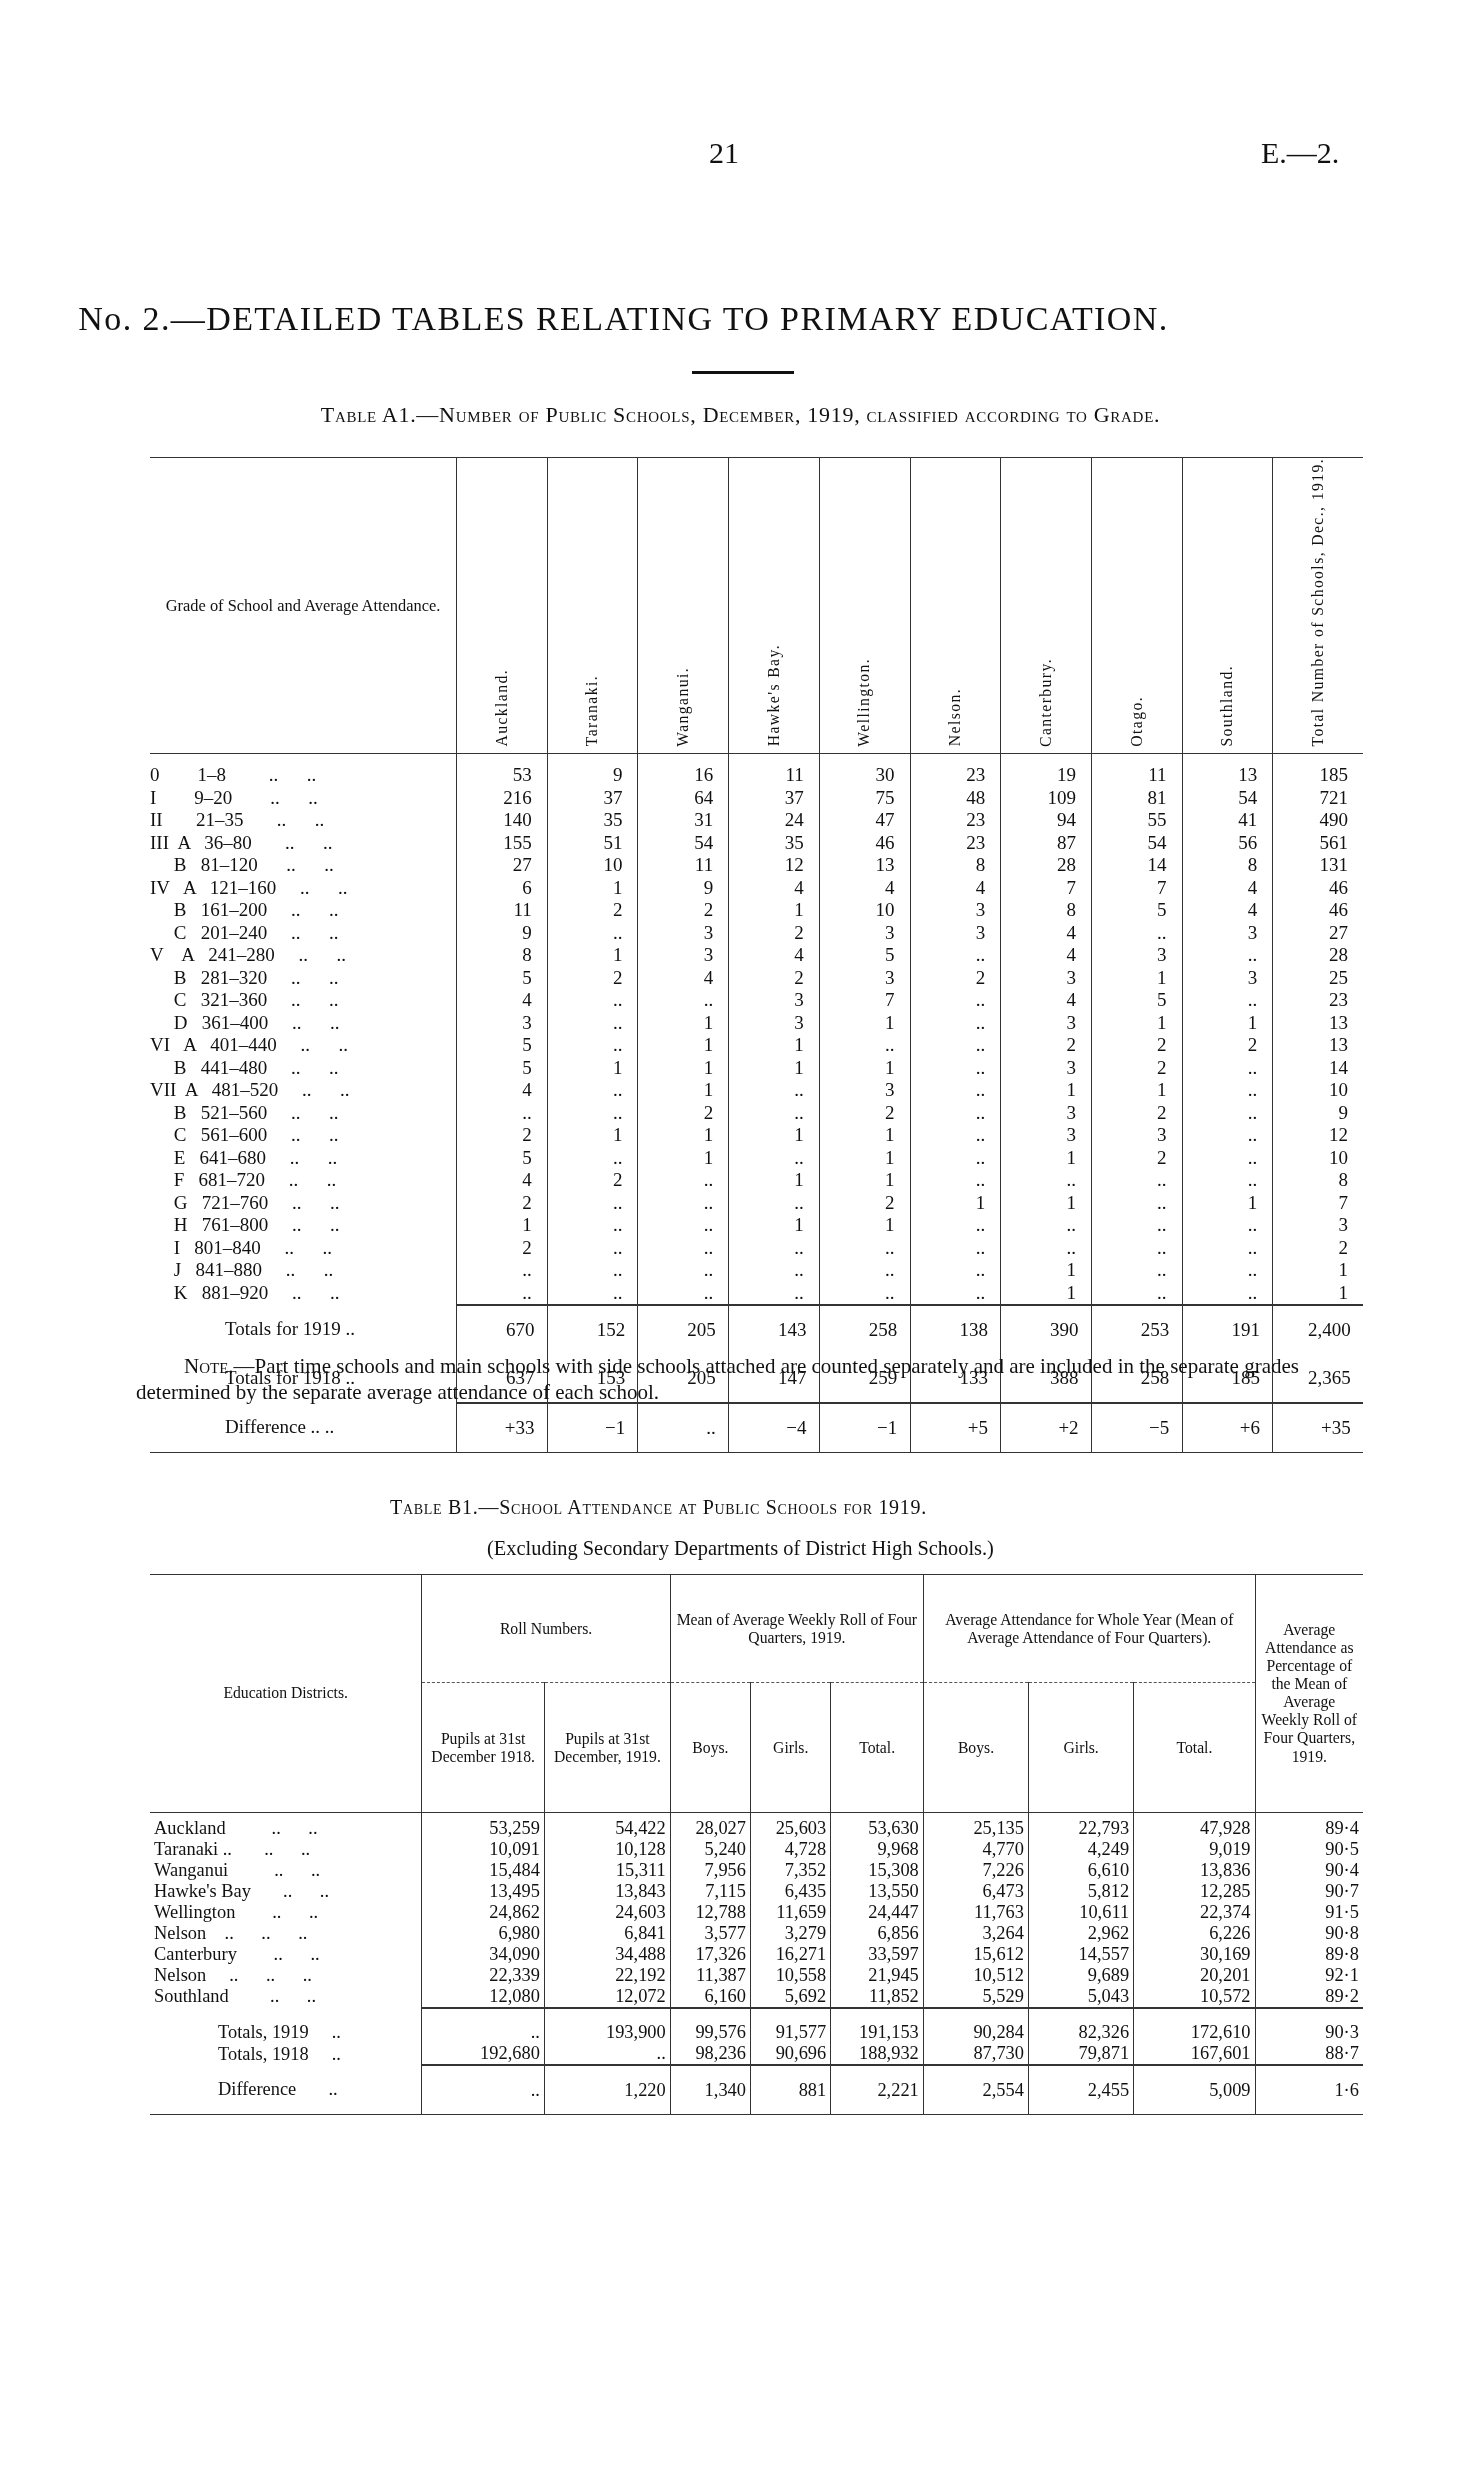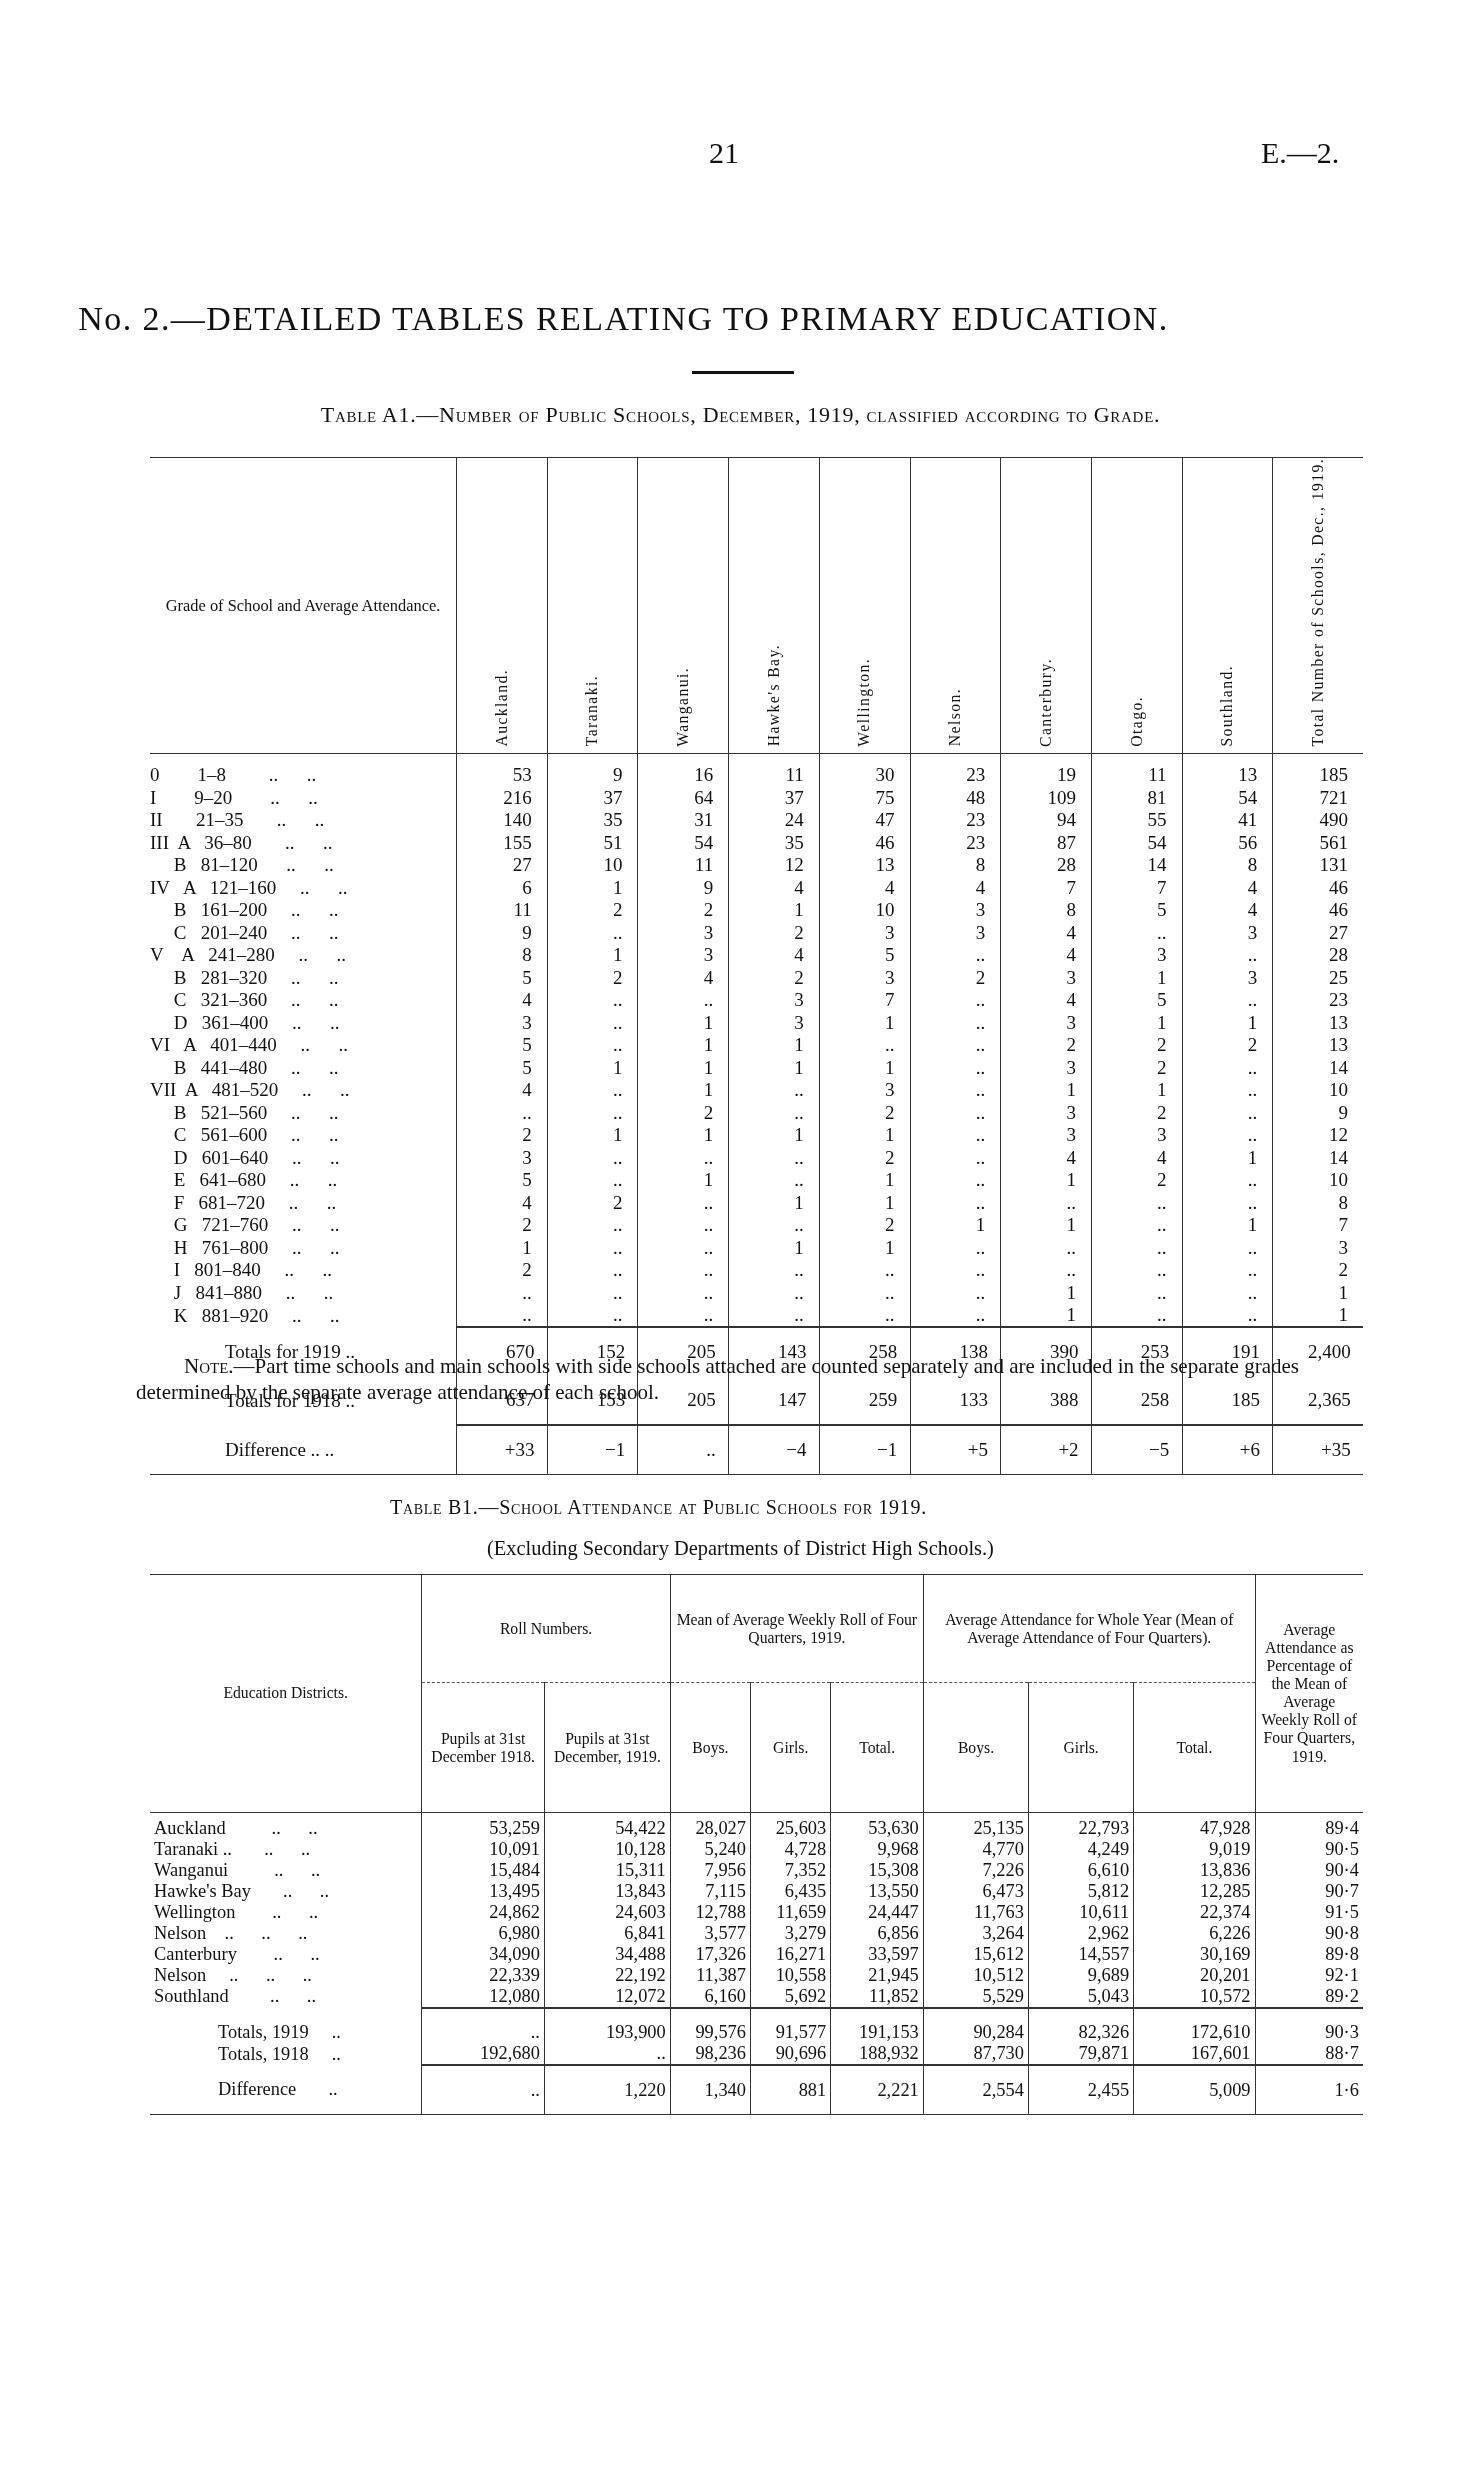--- a/index.html
+++ b/index.html
@@ -304,33 +304,20 @@
         <td>2</td>
         <td>1</td>
         <td>1</td>
         <td>1</td>
         <td>1</td>
         <td>..</td>
         <td>3</td>
         <td>3</td>
         <td>..</td>
         <td>12</td>
-      </tr>
-      <tr>
-        <td class="lbl">     D   601–640     ..      ..</td>
-        <td>3</td>
-        <td>..</td>
-        <td>..</td>
-        <td>..</td>
-        <td>2</td>
-        <td>..</td>
-        <td>4</td>
-        <td>4</td>
-        <td>1</td>
-        <td>14</td>
       </tr>
       <tr>
         <td class="lbl">     E   641–680     ..      ..</td>
         <td>5</td>
         <td>..</td>
         <td>1</td>
         <td>..</td>
         <td>1</td>
         <td>..</td>
         <td>1</td>

